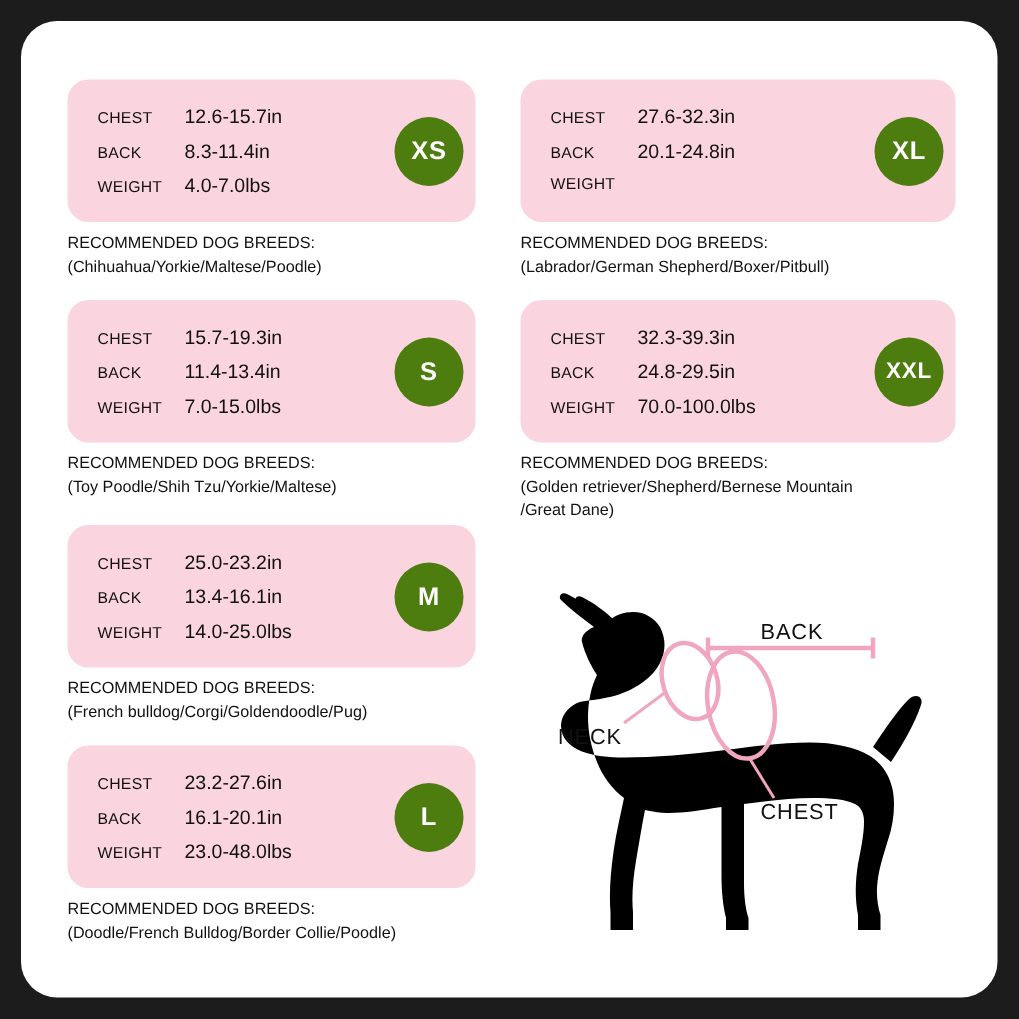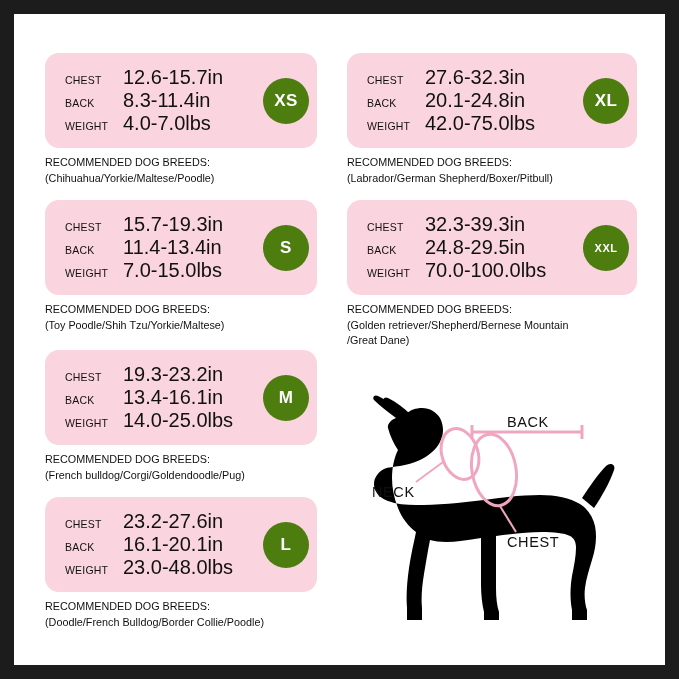--- a/index.html
+++ b/index.html
@@ -13,20 +13,21 @@
     position: relative;
     width: 679px; height: 679px;
     background: #1c1c1c;
     overflow: hidden;
   }
   .inner {
     position: absolute;
     left: 14px; top: 14px;
     width: 651px; height: 651px;
     background: #ffffff;
+    border-radius: 24px;
   }
 
   
   .card {
     position: absolute;
   }
   .panel {
     position: relative;
     background: #fad4df;
     border-radius: 14px;
@@ -41,42 +42,42 @@
   .lbl {
     font-size: 10.5px;
     letter-spacing: 0.2px;
     color: #111;
     width: 58px;
     flex: 0 0 58px;
     text-align: left;
     line-height: 23px;
   }
   .val {
-    font-size: 20px;
+    font-size: 13px;
     color: #111;
     line-height: 23px;
     white-space: nowrap;
   }
   .badge {
     position: absolute;
     right: 8px;
     top: 50%;
     transform: translateY(-50%);
     width: 46px; height: 46px;
     border-radius: 50%;
     background: #4d7c0f;
     color: #fff;
     display: flex;
     align-items: center;
     justify-content: center;
     font-size: 17px;
     font-weight: 700;
     letter-spacing: 0.5px;
   }
-  .badge.small { font-size: 11px; }
+  .badge.small { font-size: 15px; }
   .breeds {
     margin-top: 7px;
     text-align: left;
     font-size: 10.8px;
     color: #111;
     line-height: 15.5px;
     white-space: pre-line;
   }
 
   
@@ -138,21 +139,21 @@
         <div class="badge">S</div>
       </div>
       <div class="breeds">RECOMMENDED DOG BREEDS:</div>
       <div class="breeds" style="margin-top:0">(Toy Poodle/Shih Tzu/Yorkie/Maltese)</div>
     </div>
 
     <div class="card" style="left:31px; top:336px; width:272px;">
       <div class="panel">
         <div class="row">
           <span class="lbl">CHEST</span>
-          <span class="val">19.3-23.2in</span>
+          <span class="val">25.0-23.2in</span>
         </div>
         <div class="row">
           <span class="lbl">BACK</span>
           <span class="val">13.4-16.1in</span>
         </div>
         <div class="row">
           <span class="lbl">WEIGHT</span>
           <span class="val">14.0-25.0lbs</span>
         </div>
         <div class="badge">M</div>
@@ -186,21 +187,20 @@
         <div class="row">
           <span class="lbl">CHEST</span>
           <span class="val">27.6-32.3in</span>
         </div>
         <div class="row">
           <span class="lbl">BACK</span>
           <span class="val">20.1-24.8in</span>
         </div>
         <div class="row">
           <span class="lbl">WEIGHT</span>
-          <span class="val">42.0-75.0lbs</span>
         </div>
         <div class="badge">XL</div>
       </div>
       <div class="breeds">RECOMMENDED DOG BREEDS:</div>
       <div class="breeds" style="margin-top:0">(Labrador/German Shepherd/Boxer/Pitbull)</div>
     </div>
 
     <div class="card" style="left:333px; top:186px; width:290px;">
       <div class="panel">
         <div class="row">

